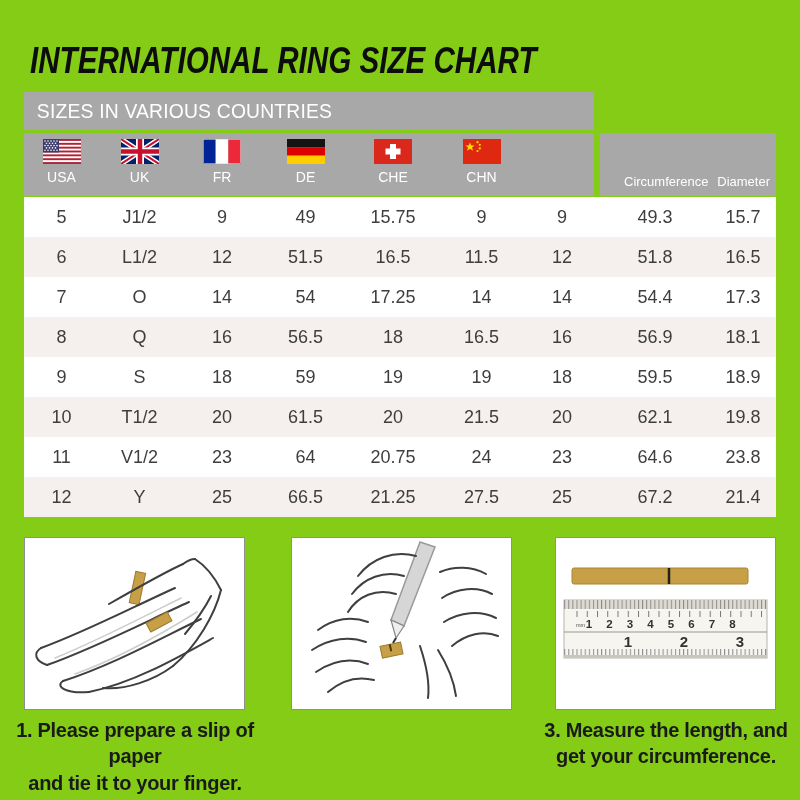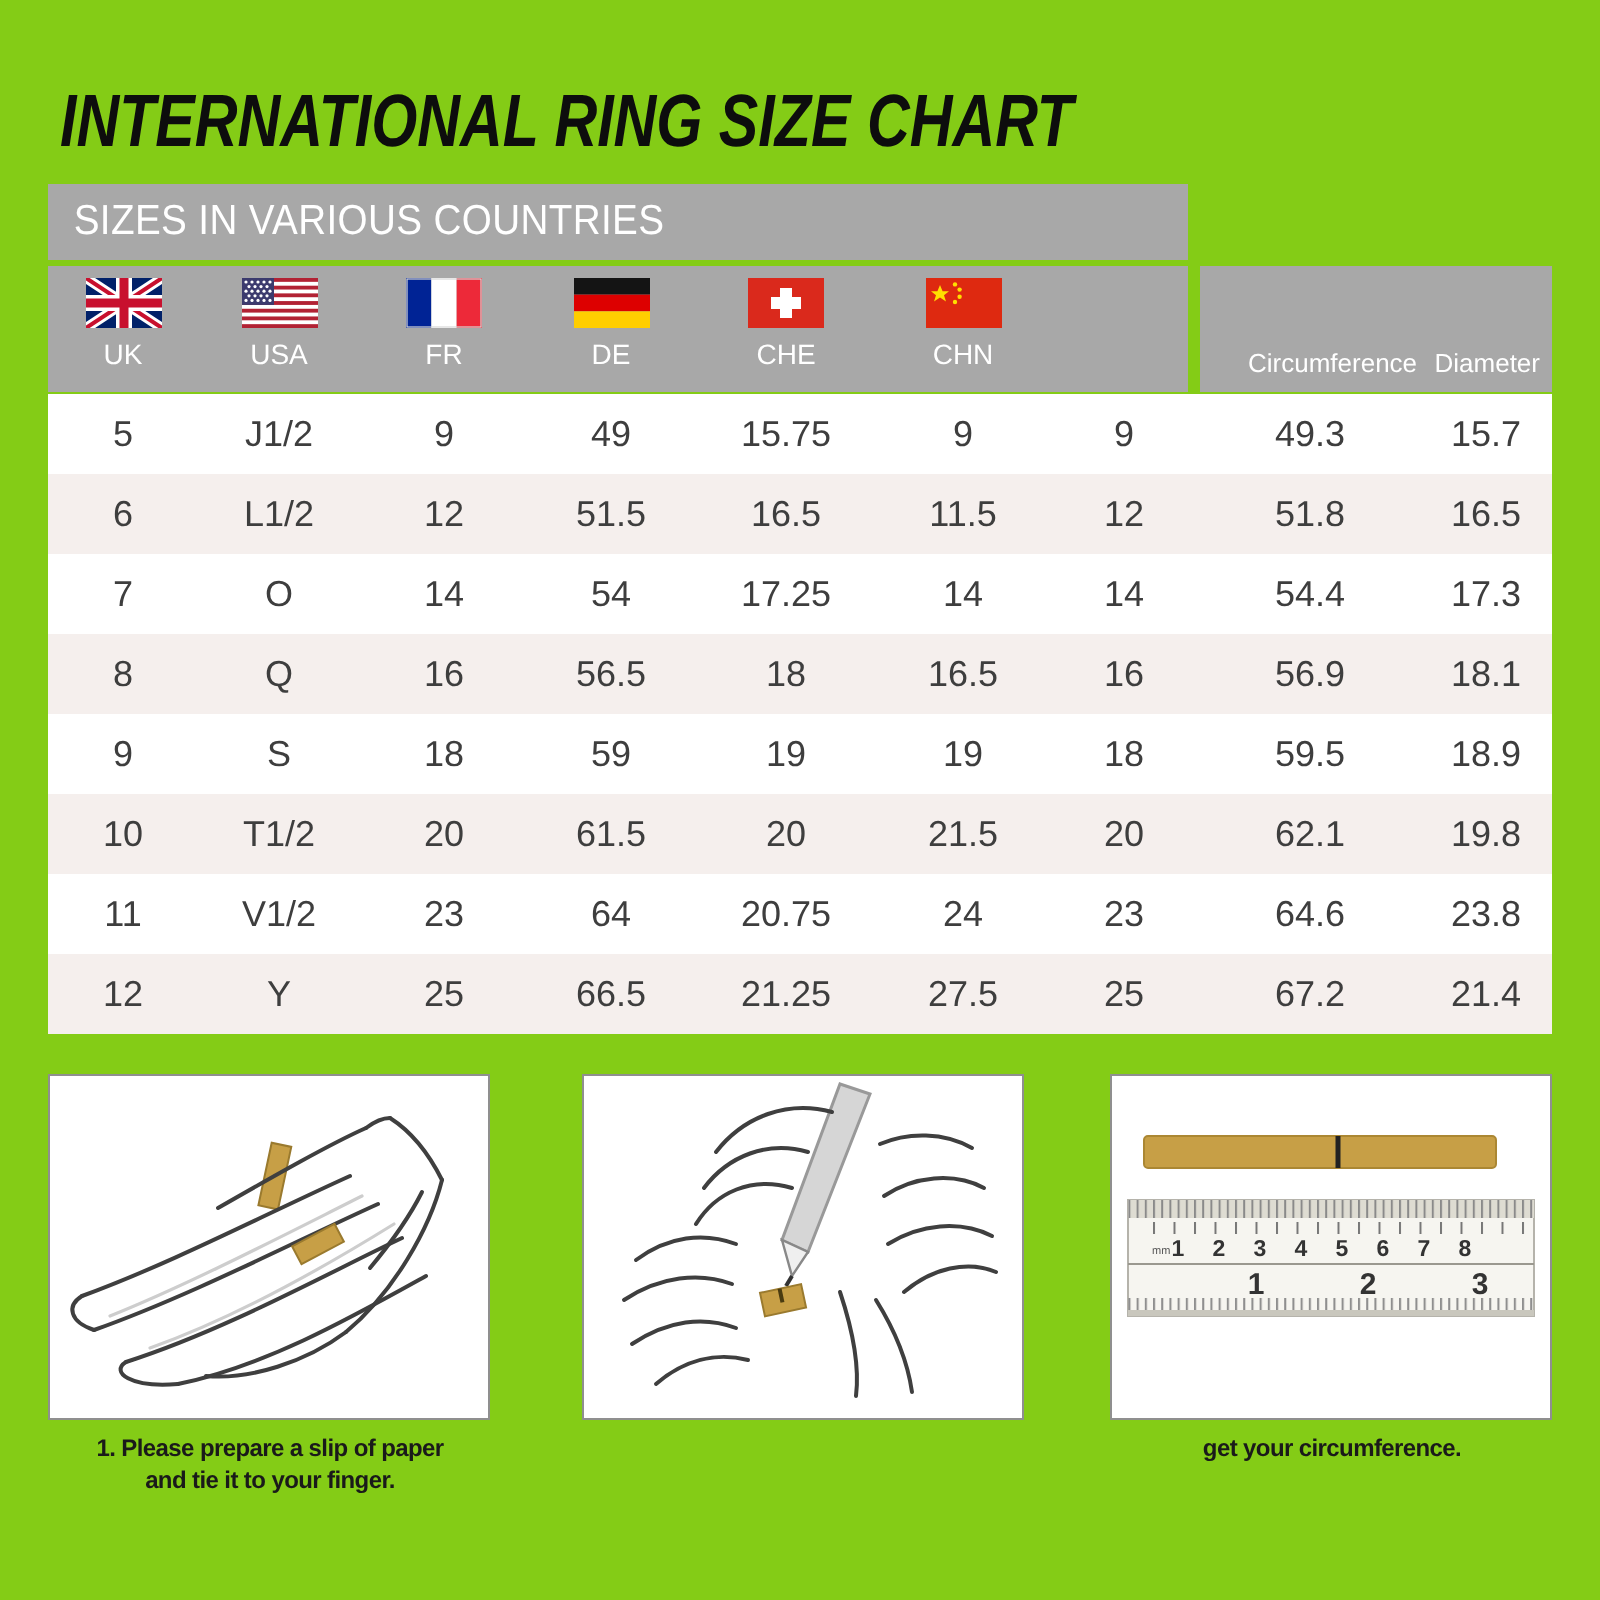--- a/index.html
+++ b/index.html
@@ -34,48 +34,38 @@
   .trow { display:grid; grid-template-columns:75px 81px 84px 83px 92px 85px 76px 110px 66px;
     height:40px; align-items:center; background:#fff; }
   .trow.alt { background:#f5efed; }
   .tcell { text-align:center; font-size:18px; color:#3e3e3e; }
   
   .steps { position:absolute; left:0; top:537px; width:800px; height:230px; }
   .step { position:absolute; width:221px; }
   .step1 { left:24px; } .step2 { left:291px; } .step3 { left:555px; }
   .step-box { width:221px; height:173px; border:1px solid #8f8f8f; background:#fff; overflow:hidden; }
   .step-caption { width:260px; margin-left:-19px; margin-top:7px; text-align:center;
-    font-size:12px; font-weight:bold; color:#1a1a1a; letter-spacing:-0.3px; line-height:1.32; }
+    font-size:20px; font-weight:bold; color:#1a1a1a; letter-spacing:-0.3px; line-height:1.32; }
   .sketch { stroke:#3f3f3f; stroke-width:2; fill:none; stroke-linecap:round; }
   .sketch-light { stroke:#cdcdcd; stroke-width:1.6; fill:none; stroke-linecap:round; }
 </style>
 </head>
 <body>
 
 <div class="page">
 
   <div class="title">INTERNATIONAL RING SIZE CHART</div>
 
   <div class="table">
     <div class="thead">
       <div class="hcell h-left">
         <span>SIZES IN VARIOUS COUNTRIES</span>
       </div>
 
       <div class="hcell h-flags">
-        <div class="flag-col">
-          <svg width="38" height="25" viewBox="0 0 38 25">
-            <rect width="38" height="25" fill="#012169"></rect>
-            <path d="M0,0 L38,25 M38,0 L0,25" stroke="#fff" stroke-width="5"></path>
-            <path d="M0,0 L38,25 M38,0 L0,25" stroke="#c8102e" stroke-width="2"></path>
-            <path d="M19,0 V25 M0,12.5 H38" stroke="#fff" stroke-width="8"></path>
-            <path d="M19,0 V25 M0,12.5 H38" stroke="#c8102e" stroke-width="4.5"></path>
-          </svg>
-          <span class="flag-label">UK</span>
-        </div>
         <div class="flag-col">
           <svg width="38" height="25" viewBox="0 0 38 25">
             <rect width="38" height="25" fill="#fff"></rect>
             <g fill="#b22234">
               <rect y="0" width="38" height="1.92"></rect>
                 <rect y="3.85" width="38" height="1.92"></rect>
               <rect y="7.69" width="38" height="1.92"></rect>
                 <rect y="11.54" width="38" height="1.92"></rect>
               <rect y="15.38" width="38" height="1.92"></rect>
                 <rect y="19.23" width="38" height="1.92"></rect>
@@ -105,20 +95,30 @@
                 <circle cx="5" cy="11.2" r="0.8"></circle>
                 <circle cx="8" cy="11.2" r="0.8"></circle>
                 <circle cx="11" cy="11.2" r="0.8"></circle>
                 <circle cx="14" cy="11.2" r="0.8"></circle>
             </g>
           </svg>
           <span class="flag-label">USA</span>
         </div>
         <div class="flag-col">
           <svg width="38" height="25" viewBox="0 0 38 25">
+            <rect width="38" height="25" fill="#012169"></rect>
+            <path d="M0,0 L38,25 M38,0 L0,25" stroke="#fff" stroke-width="5"></path>
+            <path d="M0,0 L38,25 M38,0 L0,25" stroke="#c8102e" stroke-width="2"></path>
+            <path d="M19,0 V25 M0,12.5 H38" stroke="#fff" stroke-width="8"></path>
+            <path d="M19,0 V25 M0,12.5 H38" stroke="#c8102e" stroke-width="4.5"></path>
+          </svg>
+          <span class="flag-label">UK</span>
+        </div>
+        <div class="flag-col">
+          <svg width="38" height="25" viewBox="0 0 38 25">
             <rect width="12.67" height="25" fill="#002395"></rect>
             <rect x="12.67" width="12.67" height="25" fill="#fff"></rect>
             <rect x="25.33" width="12.67" height="25" fill="#ed2939"></rect>
             <rect x="0.5" y="0.5" width="37" height="24" fill="none" stroke="#d7d7d7" stroke-width="0.6"></rect>
           </svg>
           <span class="flag-label">FR</span>
         </div>
         <div class="flag-col">
           <svg width="38" height="25" viewBox="0 0 38 25">
             <rect width="38" height="8.33" fill="#141414"></rect>
@@ -347,18 +347,19 @@
           <g font-size="15" font-weight="bold" fill="#333" text-anchor="middle">
             <text x="72" y="109">1</text>
             <text x="128" y="109">2</text>
             <text x="184" y="109">3</text>
           </g>
           <rect x="8" y="111" width="203" height="9" fill="url(#p-fine)"></rect>
           <rect x="8" y="117" width="203" height="3" fill="#c9c7bd"></rect>
         </svg>
       </div>
       <div class="step-caption">
+        <div>3. Measure the length, and</div>
         <div>get your circumference.</div>
       </div>
     </div>
 
   </div>
 </div>
 
 </body></html>

